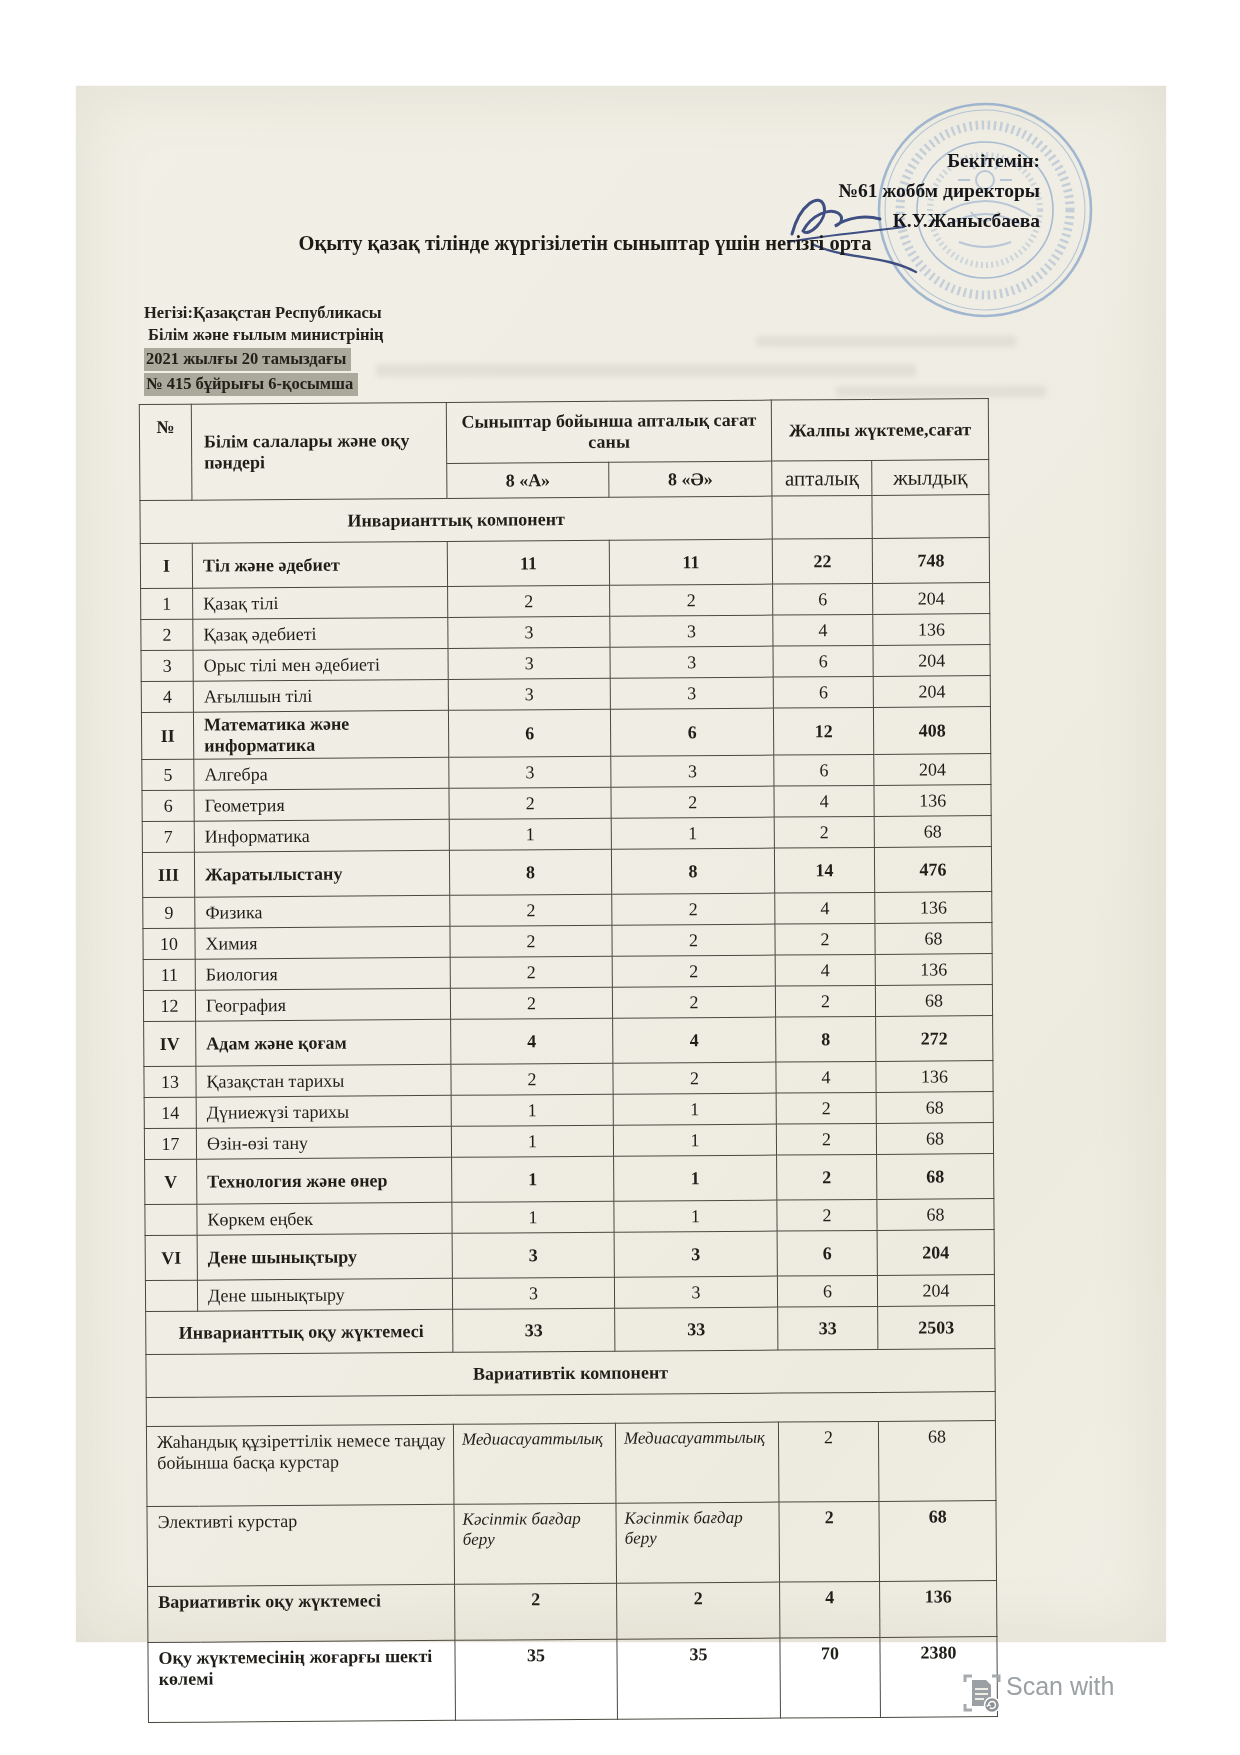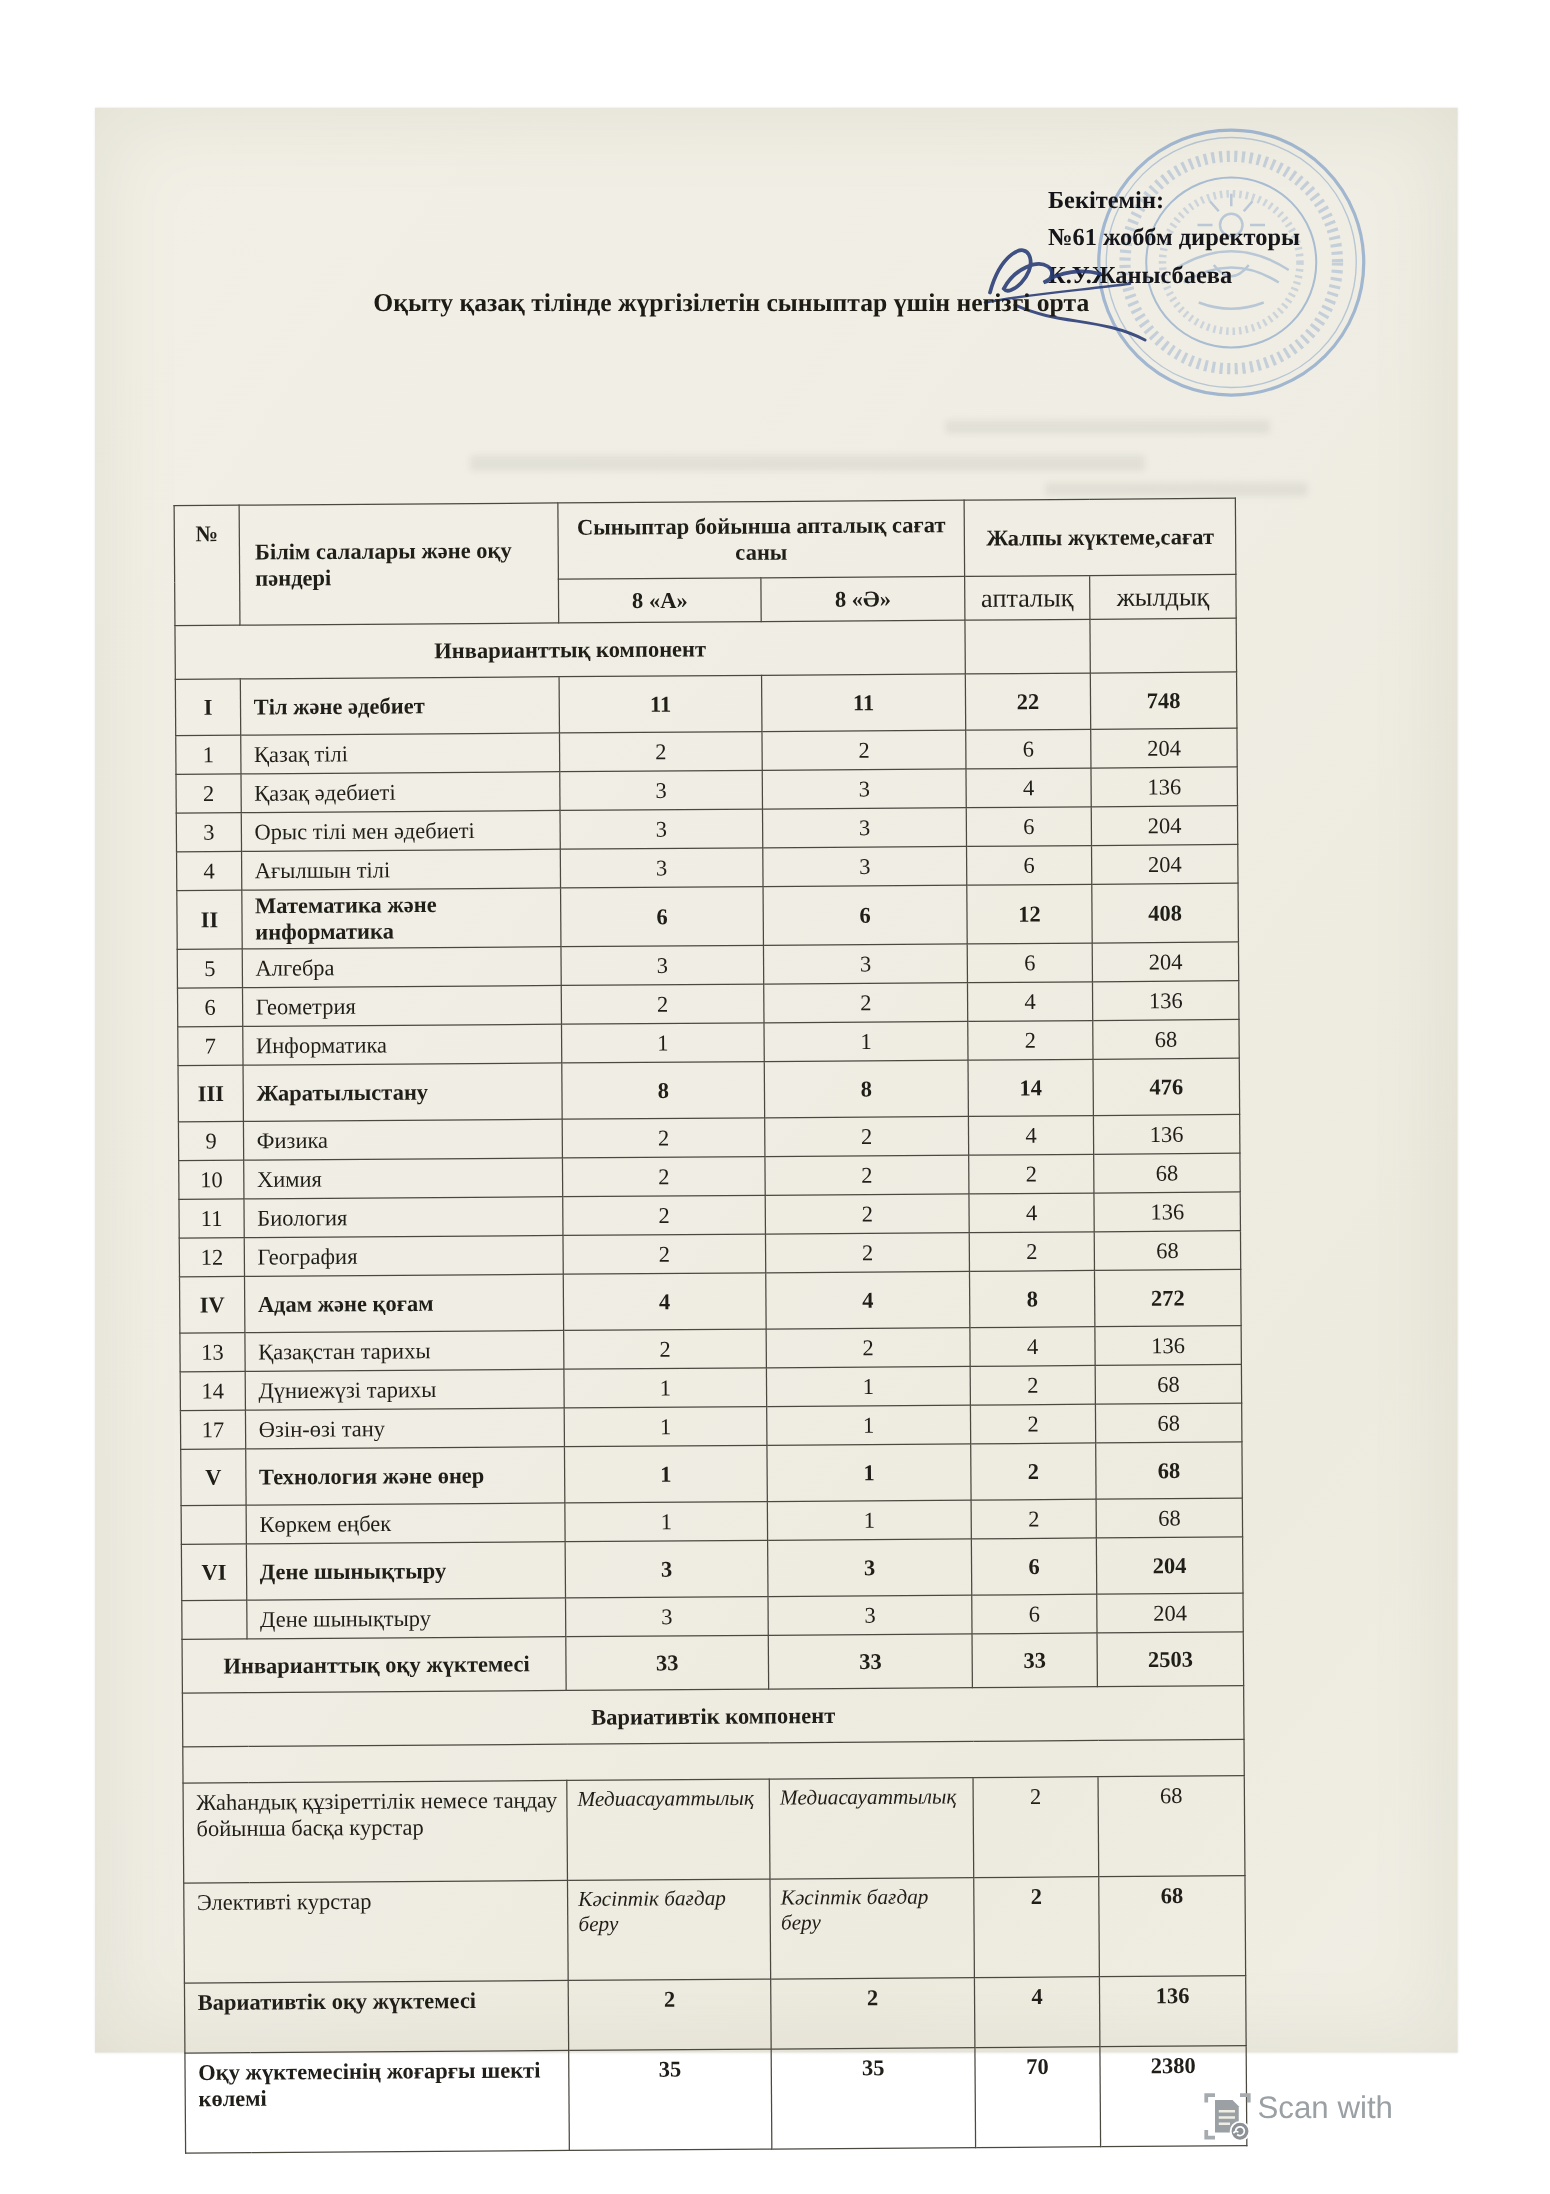--- a/index.html
+++ b/index.html
@@ -15,21 +15,21 @@
     font-family:"Liberation Serif", serif;color:#24221d;overflow:hidden;
   }
   .page{
     position:absolute;left:76px;top:86px;width:1090px;height:1556px;
     background:linear-gradient(128deg,#f2f0e6 0%,var(--paper) 45%,#edebdf 78%,#f1efe5 100%);
     box-shadow:inset 0 0 70px rgba(125,118,95,.14), 0 0 2px rgba(0,0,0,.08);
   }
   
   .seal{position:absolute;left:745px;top:8px;width:330px;height:280px;}
   .approval{
-    position:absolute;right:126px;top:60px;text-align:left;
+    position:absolute;right:126px;top:60px;text-align:right;
     font-weight:bold;font-size:19.5px;line-height:30px;white-space:nowrap;color:#15151a;
   }
   .approval .name-line{position:relative;}
   .signature{position:absolute;left:706px;top:96px;width:160px;height:100px;}
   
   .title{
     position:absolute;left:0;top:144px;width:100%;padding-right:72px;box-sizing:border-box;
     text-align:center;font-weight:bold;font-size:20.5px;line-height:27px;color:#1d1b16;
   }
   
@@ -101,20 +101,26 @@
       <path d="M10,52 C18,22 38,10 42,24 C46,38 26,56 21,49 C30,32 48,26 56,31 C62,35 60,42 53,44 C66,35 84,33 98,37"></path>
       <path d="M6,60 C44,53 84,50 122,45" stroke-width="2"></path>
       <path d="M30,62 C64,78 100,72 134,90" stroke-width="2.4"></path>
     </g>
   </svg>
 
   <div class="title">
     <div>Оқыту қазақ тілінде жүргізілетін сыныптар үшін негізгі орта</div>
   </div>
 
+  <div class="basis">
+    <div>Негізі:Қазақстан Республикасы</div>
+    <div style="padding-left:4px">Білім және ғылым министрінің</div>
+    <div><span class="hl">2021 жылғы 20 тамыздағы</span></div>
+    <div><span class="hl">№ 415  бұйрығы  6-қосымша</span></div>
+  </div>
 
   <div class="ghost" style="left:300px;top:278px;width:540px;height:13px;"></div>
   <div class="ghost" style="left:680px;top:250px;width:260px;height:11px;"></div>
   <div class="ghost" style="left:760px;top:300px;width:210px;height:11px;"></div>
 
   <div class="table-wrap">
     <table>
       <colgroup>
         <col style="width:52px">
           <col style="width:255px">

